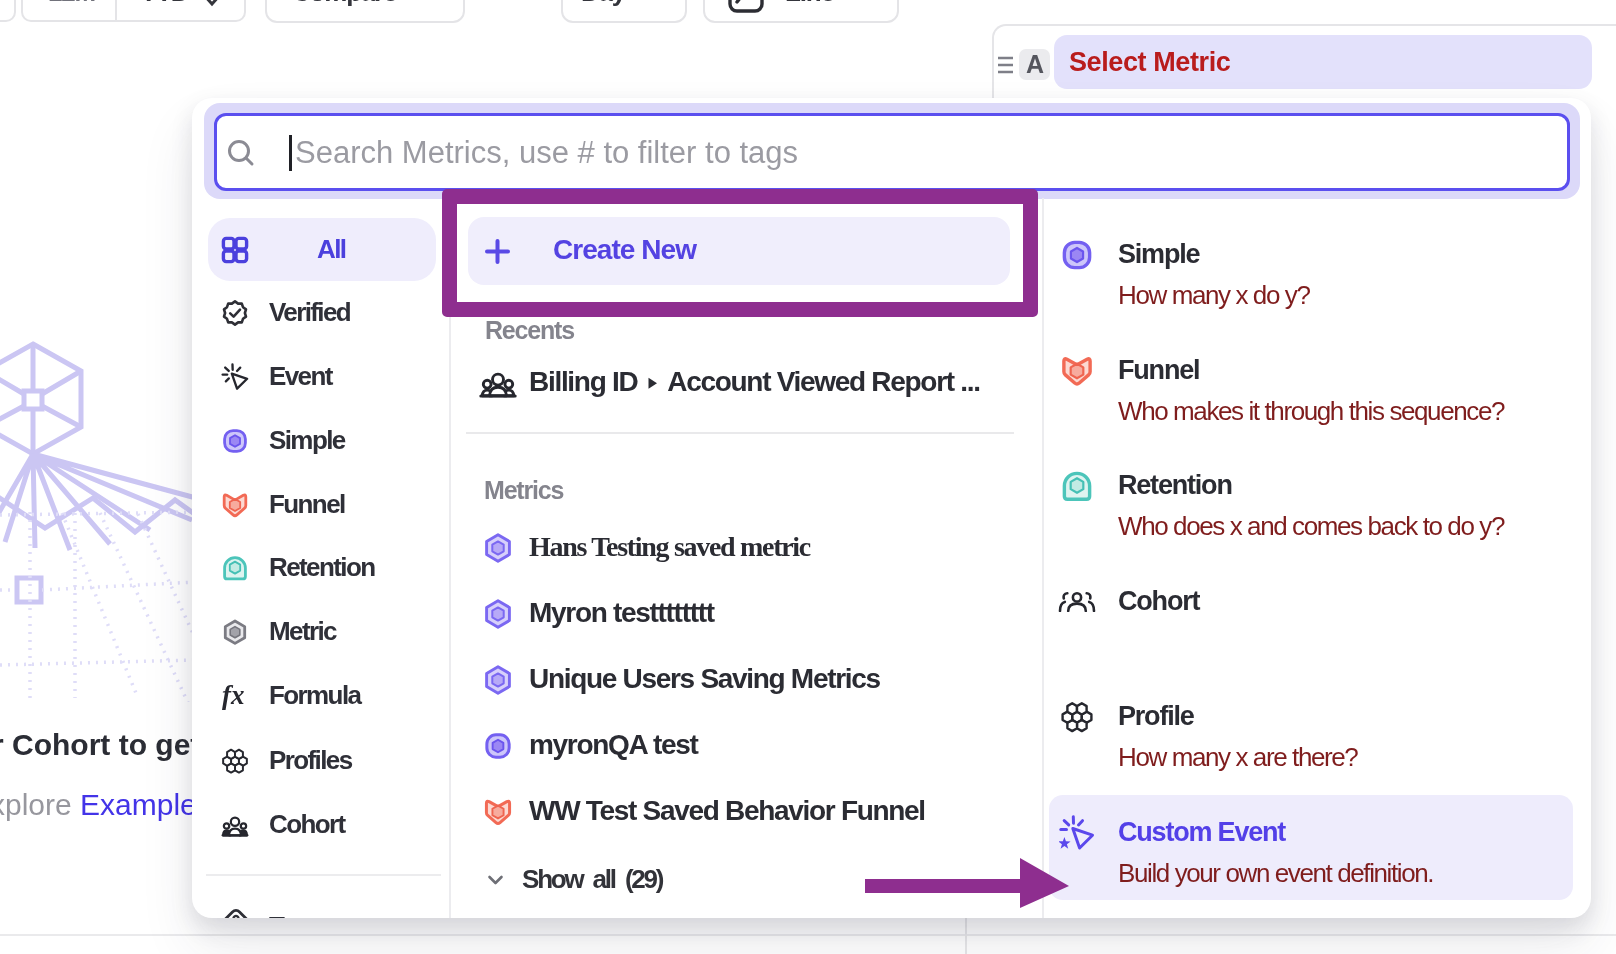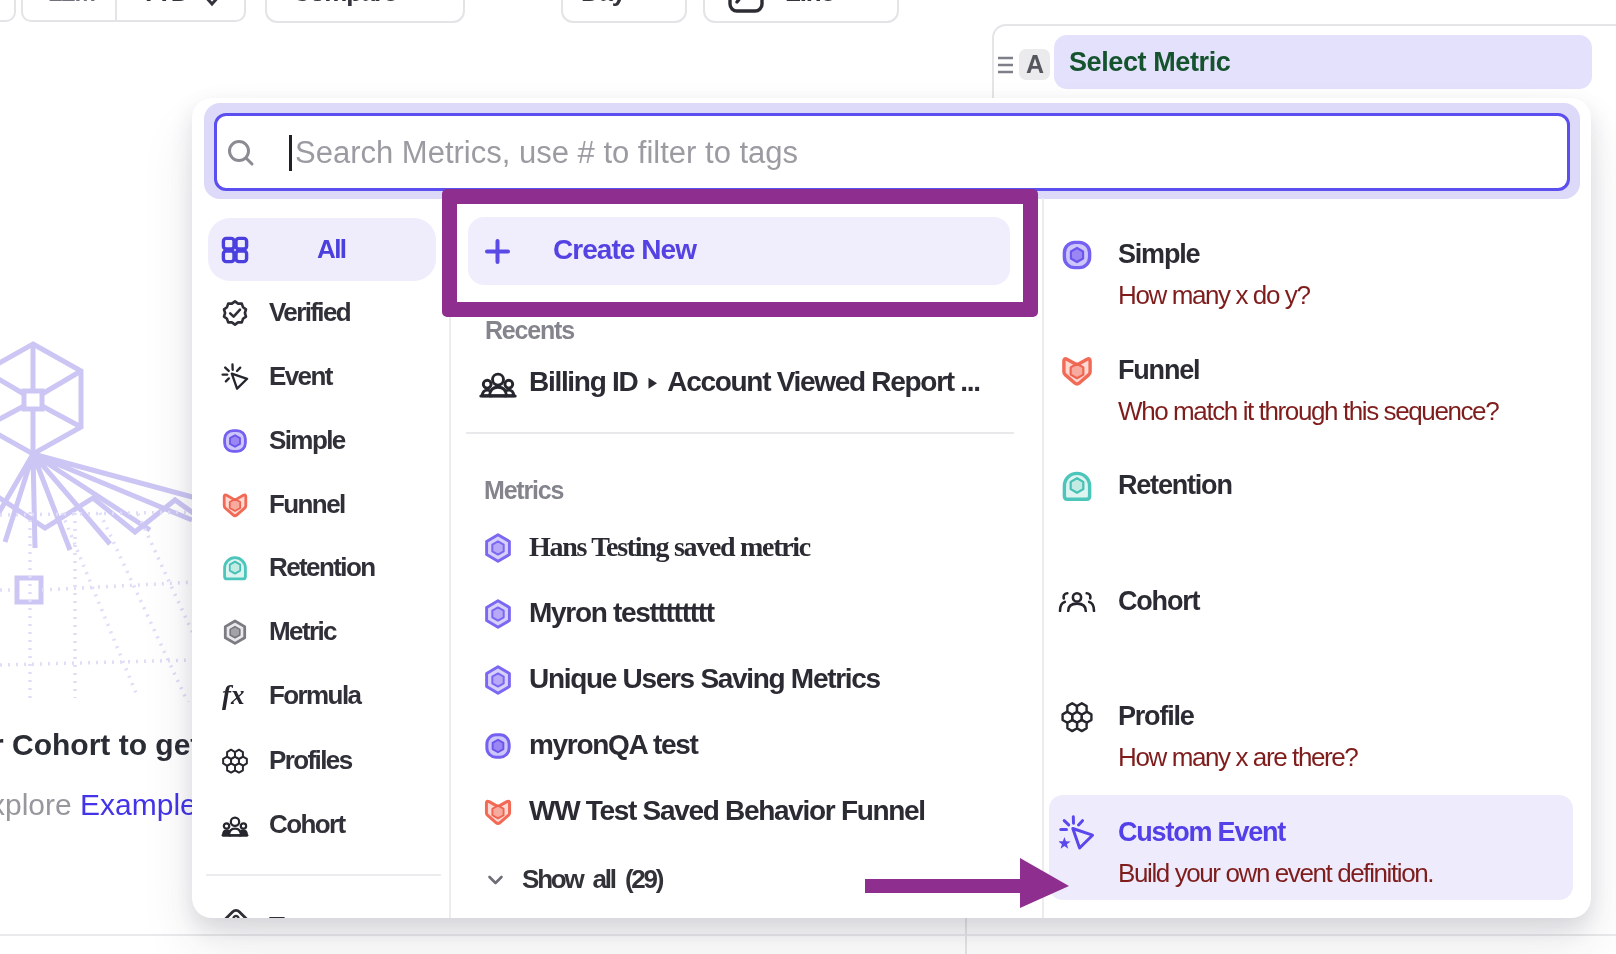--- a/index.html
+++ b/index.html
@@ -59,21 +59,21 @@
 <div class="txt" style="left:-8px; top:746px; font-size:30px; font-weight:700; color:#2b2d35;">r Cohort to get sta</div>
 <div class="txt" style="left:-10px; top:806px; font-size:30px; color:#97979e;">xplore <span style="color:#4334e8;">Example Repo</span></div>
 
 <div class="abs" style="left:992px; top:24px; width:680px; height:894px; background:#fff; border:2px solid #e5e5e8; border-bottom:none; border-radius:14px 0 0 0;"></div>
 <svg class="abs" style="left:998px; top:56px;" width="16" height="20" viewBox="0 0 16 20">
     <path d="M0,2 L15,2 M0,9 L15,9 M0,16 L15,16" stroke="#7e7f88" stroke-width="2.6"></path>
   </svg>
 <div class="abs" style="left:1019px; top:49px; width:31px; height:31px; background:#ebebee; border-radius:7px;"></div>
 <div class="txt" style="left:1026px; top:65px; font-size:25px; font-weight:700; color:#55565e;">A</div>
 <div class="abs" style="left:1054px; top:35px; width:538px; height:54px; background:#e3e1fb; border-radius:13px;"></div>
-<div class="txt" style="left:1069px; top:63px; font-size:27px; font-weight:700; letter-spacing:-0.4px; color:#14532d;">Select Metric</div>
+<div class="txt" style="left:1069px; top:63px; font-size:27px; font-weight:700; letter-spacing:-0.4px; color:#b91c1c;">Select Metric</div>
 <div class="abs" style="left:0; top:934px; width:1616px; height:2px; background:#eaeaec;"></div>
 <div class="abs" style="left:965px; top:916px; width:2px; height:38px; background:#e7e7e9;"></div>
 
 <div class="abs" style="left:192px; top:98px; width:1399px; height:820px; background:#fff; border-radius:20px; box-shadow:0 10px 22px rgba(40,40,65,.13), 0 30px 55px rgba(40,40,65,.09); overflow:hidden;">
   <div class="abs" style="left:12px; top:5px; width:1376px; height:96px; background:#dcd9f9; border-radius:16px;"></div>
   <div class="abs" style="left:22px; top:15px; width:1356px; height:78px; background:#fff; border:3px solid #5b4fef; border-radius:12px;"></div>
   <svg class="abs" style="left:34px; top:40px;" width="30" height="30" viewBox="0 0 30 30">
       <circle cx="13" cy="13" r="9.5" stroke="#8b8b94" stroke-width="3" fill="none"></circle>
       <path d="M20,20 L26,26" stroke="#8b8b94" stroke-width="3" stroke-linecap="round"></path>
     </svg>
@@ -220,26 +220,27 @@
         <rect x="3.6" y="3.6" width="20.8" height="20.8" rx="8.5" stroke="#7460f1" stroke-width="2.8" fill="#cdc6fa"></rect>
         <polygon points="14.0,8.2 19.0,11.1 19.0,16.9 14.0,19.8 9.0,16.9 9.0,11.1" fill="#9b87f4" stroke="#6b55ee" stroke-width="1.8" stroke-linejoin="round"></polygon>
       </svg></div>
   <div class="txt rt" style="left:926px; top:157px;">Simple</div>
   <div class="txt rd" style="left:926px; top:198px;">How many x do y?</div>
   <div class="abs" style="left:868px; top:256px;"><svg width="34" height="34" viewBox="0 0 28 28">
         <path d="M3.2,5.8 Q3.2,3 5.7,4.3 L12.4,8.1 Q14,9 15.6,8.1 L22.3,4.3 Q24.8,3 24.8,5.8 L24.8,14.6 Q24.8,16.2 23.6,17.2 L15.9,23.9 Q14,25.5 12.1,23.9 L4.4,17.2 Q3.2,16.2 3.2,14.6 Z" stroke="#f26a55" stroke-width="2.8" fill="#fcd9d2" stroke-linejoin="round"></path>
         <polygon points="14.0,8.0 19.2,11.0 19.2,17.0 14.0,20.0 8.8,17.0 8.8,11.0" fill="#f7ab9e" stroke="#ef6450" stroke-width="1.8" stroke-linejoin="round"></polygon>
       </svg></div>
   <div class="txt rt" style="left:926px; top:273px;">Funnel</div>
-  <div class="txt rd" style="left:926px; top:314px;">Who match it through this sequence?</div>
+  <div class="txt rd" style="left:926px; top:314px;">Who makes it through this sequence?</div>
   <div class="abs" style="left:868px; top:371px;"><svg width="34" height="34" viewBox="0 0 28 28">
         <path d="M3.6,22.4 L3.6,14 A10.4,10.4 0 0 1 24.4,14 L24.4,22.4 Q24.4,24.9 21.9,24.9 L6.1,24.9 Q3.6,24.9 3.6,22.4 Z" stroke="#4cc5ba" stroke-width="2.8" fill="#def4f0" stroke-linejoin="round"></path>
         <polygon points="14.0,7.6 19.2,10.6 19.2,16.6 14.0,19.6 8.8,16.6 8.8,10.6" fill="#c3ebe4" stroke="#45c0b5" stroke-width="1.8" stroke-linejoin="round"></polygon>
       </svg></div>
   <div class="txt rt" style="left:926px; top:388px;">Retention</div>
+  <div class="txt rd" style="left:926px; top:429px;">Who does x and comes back to do y?</div>
   <div class="abs" style="left:866px; top:494px;"><svg width="38" height="20" viewBox="0 0 38 20">
         <g stroke="#26272e" stroke-width="2.6" fill="none" stroke-linecap="round">
           <circle cx="19" cy="5.4" r="4.1"></circle>
           <path d="M10.2,19 Q10.2,11.6 19,11.6 Q27.8,11.6 27.8,19"></path>
           <path d="M9.3,1.3 Q4.8,1.9 5.8,6.4"></path>
           <path d="M6.8,9.9 Q2,11.1 2,19"></path>
           <path d="M28.7,1.3 Q33.2,1.9 32.2,6.4"></path>
           <path d="M31.2,9.9 Q36,11.1 36,19"></path>
         </g>
       </svg></div>

